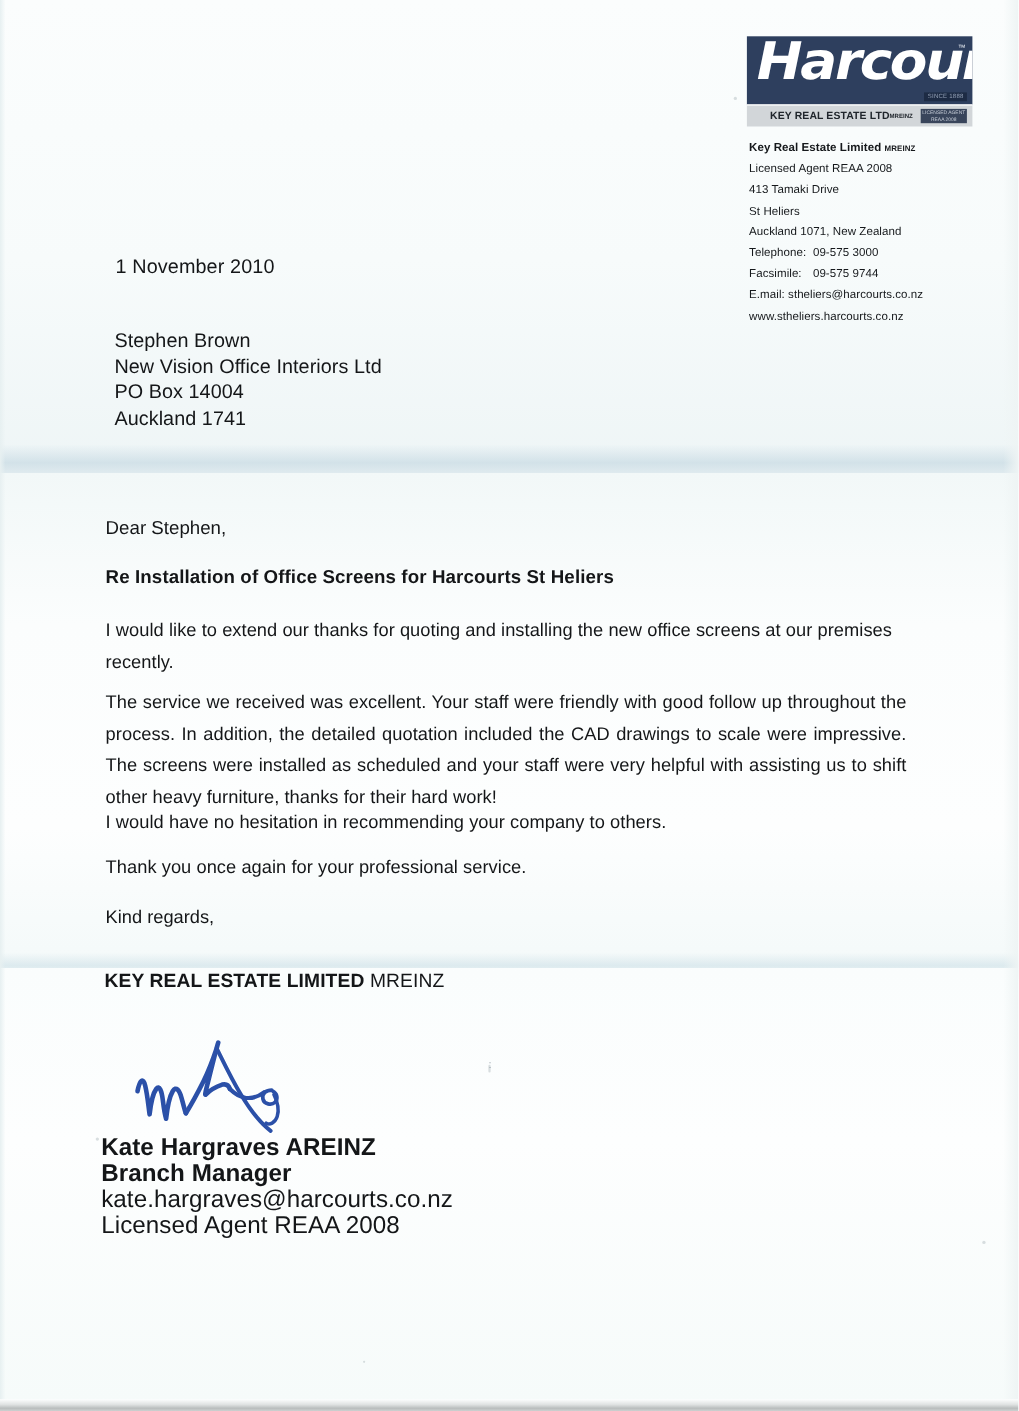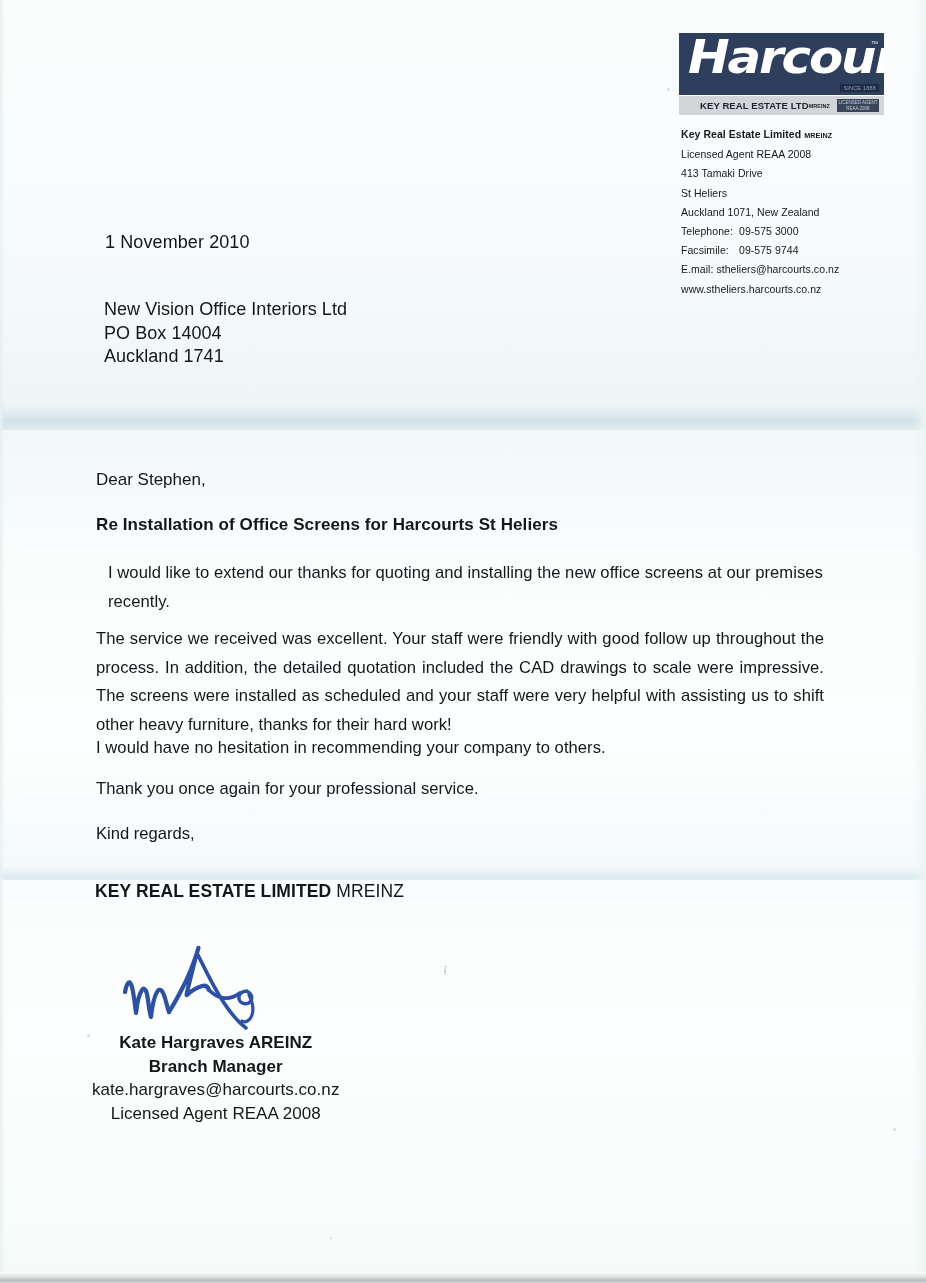--- a/index.html
+++ b/index.html
@@ -222,21 +222,21 @@
   }
   .para {
     position: absolute;
     left: 96px;
     width: 728px;
     font-size: 16.6px;
     line-height: 28.5px;
     letter-spacing: .05px;
   }
   .para.justify { text-align: justify; }
-  .p1 { top: 559px; margin-left: 12px; }
+  .p1 { top: 559px; }
   .p2 { top: 625px; }
   .p3 { top: 734px; }
   .p4 { top: 775px; }
 
   .signoff-regards {
     position: absolute;
     left: 96px;
     top: 824px;
     font-size: 16.6px;
   }
@@ -260,24 +260,23 @@
     position: absolute;
     pointer-events: none;
     color: #9aa6ad;
     font-size: 10px;
   }
 
   .signer {
     position: absolute;
     left: 92px;
     top: 1031px;
-    font-size: 17px;
+    font-size: 22px;
     line-height: 23.5px;
     letter-spacing: .05px;
-    text-align: center;
   }
   .signer .b { font-weight: 700; }
 </style>
 </head>
 <body>
 
 <div class="page">
 
   <div class="scan-tint-top"></div>
   <div class="scan-band"></div>
@@ -314,20 +313,21 @@
     <div class="ln">Auckland 1071, New Zealand</div>
     <div class="ln"><span class="lbl">Telephone:</span><span>09-575 3000</span></div>
     <div class="ln"><span class="lbl">Facsimile:</span><span>09-575 9744</span></div>
     <div class="ln">E.mail: stheliers@harcourts.co.nz</div>
     <div class="ln">www.stheliers.harcourts.co.nz</div>
   </div>
 
   <div class="date">1 November 2010</div>
 
   <div class="recipient">
+    <div>Stephen Brown</div>
     <div>New Vision Office Interiors Ltd</div>
     <div>PO Box 14004</div>
     <div>Auckland 1741</div>
   </div>
 
   <div class="salutation">Dear Stephen,</div>
   <div class="subject">Re Installation of Office Screens for Harcourts St Heliers</div>
 
   <div class="para p1">I would like to extend our thanks for quoting and installing the new office screens at our premises recently.</div>
   <div class="para p3">I would have no hesitation in recommending your company to others.</div>

